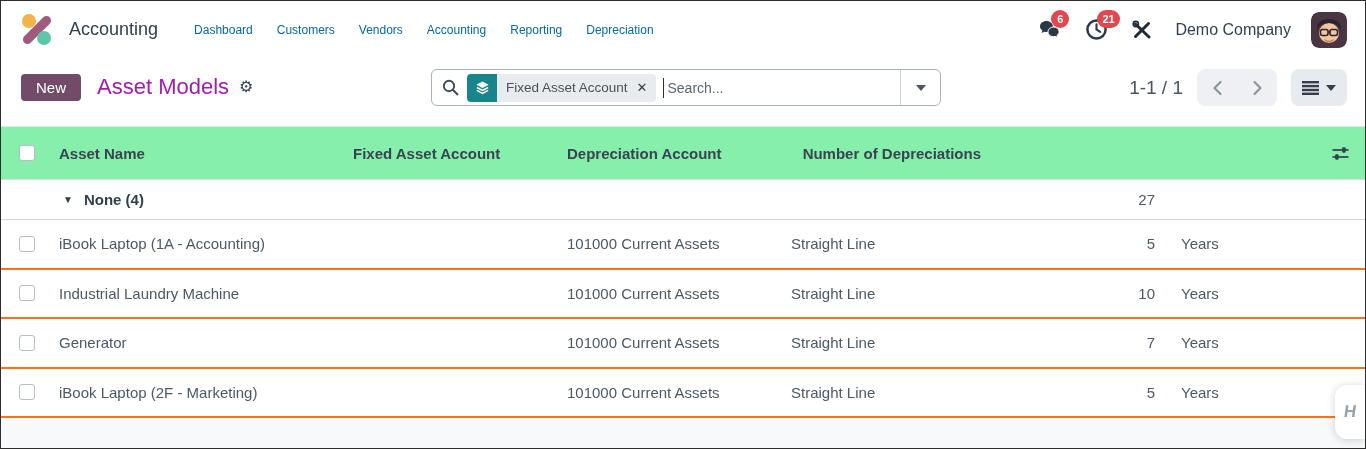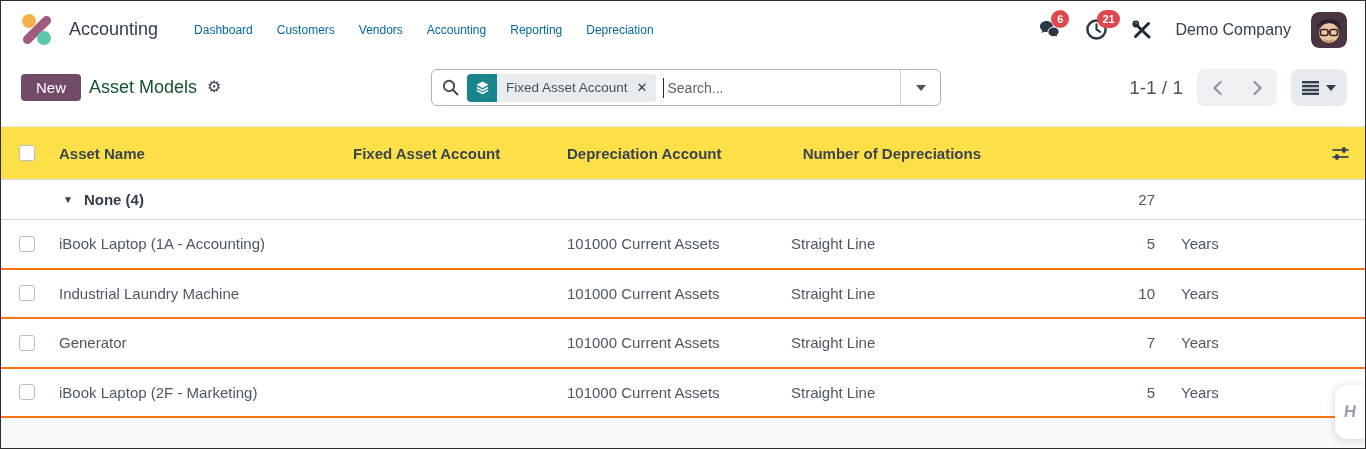--- a/index.html
+++ b/index.html
@@ -24,21 +24,21 @@
   .icon-wrap { position:relative; width:26px; height:26px; display:flex; align-items:center; justify-content:center; cursor:pointer; }
   .badge { position:absolute; top:-7px; left:14px; background:#e0474e; color:#fff; font-size:11px; font-weight:bold;
            border-radius:9px; min-width:18px; height:18px; padding:0 5px; display:flex; align-items:center; justify-content:center; }
   .company { font-size:16px; color:#33404d; cursor:pointer; white-space:nowrap; }
   .avatar { width:36px; height:36px; border-radius:8px; overflow:hidden; flex:none; cursor:pointer; }
 
   
   .control { height:58px; flex:none; position:relative; display:flex; align-items:center; padding:0 20px; background:#fff; }
   .btn-new { background:#714B67; color:#fff; font-size:15px; font-family:inherit; border:none; border-radius:4px;
              padding:5px 15px; cursor:pointer; }
-  .view-title { font-size:18px; color:#14532d; margin-left:8px; white-space:nowrap; }
+  .view-title { font-size:22px; color:#a21caf; margin-left:16px; white-space:nowrap; }
   .gear { margin-left:10px; font-size:16px; color:#374151; cursor:pointer; line-height:1; }
 
   .searchbox { position:absolute; left:430px; top:11px; width:510px; height:37px; background:#fff;
                border:1px solid #a8b1bc; border-radius:6px; display:flex; align-items:center; }
   .mag { margin-left:10px; flex:none; }
   .facet { display:flex; align-items:stretch; height:28px; margin-left:8px; border-radius:4px; overflow:hidden; flex:none; cursor:pointer; }
   .facet-icon { width:30px; background:#18858c; display:flex; align-items:center; justify-content:center; }
   .facet-body { background:#e9ecef; display:flex; align-items:center; padding:0 9px; gap:9px; }
   .facet-label { font-size:13.5px; color:#495057; white-space:nowrap; }
   .facet-x { font-size:13px; color:#343a40; cursor:pointer; line-height:1; }
@@ -49,21 +49,21 @@
 
   .cp-right { position:absolute; right:18px; top:11px; height:37px; display:flex; align-items:center; gap:14px; }
   .pager-text { font-size:19px; color:#4a5560; white-space:nowrap; }
   .pager-btns { display:flex; background:#eef0f3; border-radius:8px; overflow:hidden; height:37px; }
   .pager-btn { width:40px; height:37px; border:none; background:transparent; display:flex; align-items:center; justify-content:center; cursor:pointer; }
   .view-toggle { width:56px; height:37px; background:#e7eaee; border:none; border-radius:8px; display:flex; align-items:center; justify-content:center; gap:7px; cursor:pointer; }
 
   
   .table-gap { height:10px; flex:none; background:#fff; }
   .lrow { display:flex; align-items:stretch; flex:none; background:#fff; }
-  .lhead { height:54px; background:#fde047; border-top:1px solid #e3e6ea; border-bottom:1px solid #d9dde2;
+  .lhead { height:54px; background:#86efac; border-top:1px solid #e3e6ea; border-bottom:1px solid #d9dde2;
            font-weight:bold; color:#3a4451; font-size:15px; }
   .grow { height:40px; border-bottom:1px solid #d4d8dd; font-weight:bold; color:#333f4c; font-size:15px; }
   .drow { height:49.5px; border-bottom:2px solid #f97316; font-size:15px; color:#4d5865; cursor:pointer; }
   .cell { display:flex; align-items:center; overflow:hidden; white-space:nowrap; flex:none; }
   .c-check { width:46px; padding-left:18px; }
   .c-name  { width:306px; padding-left:12px; }
   .c-fa    { width:214px; }
   .c-da    { width:224px; }
   .c-method{ width:174px; }
   .c-num   { width:196px; justify-content:flex-end; padding-right:6px; }

